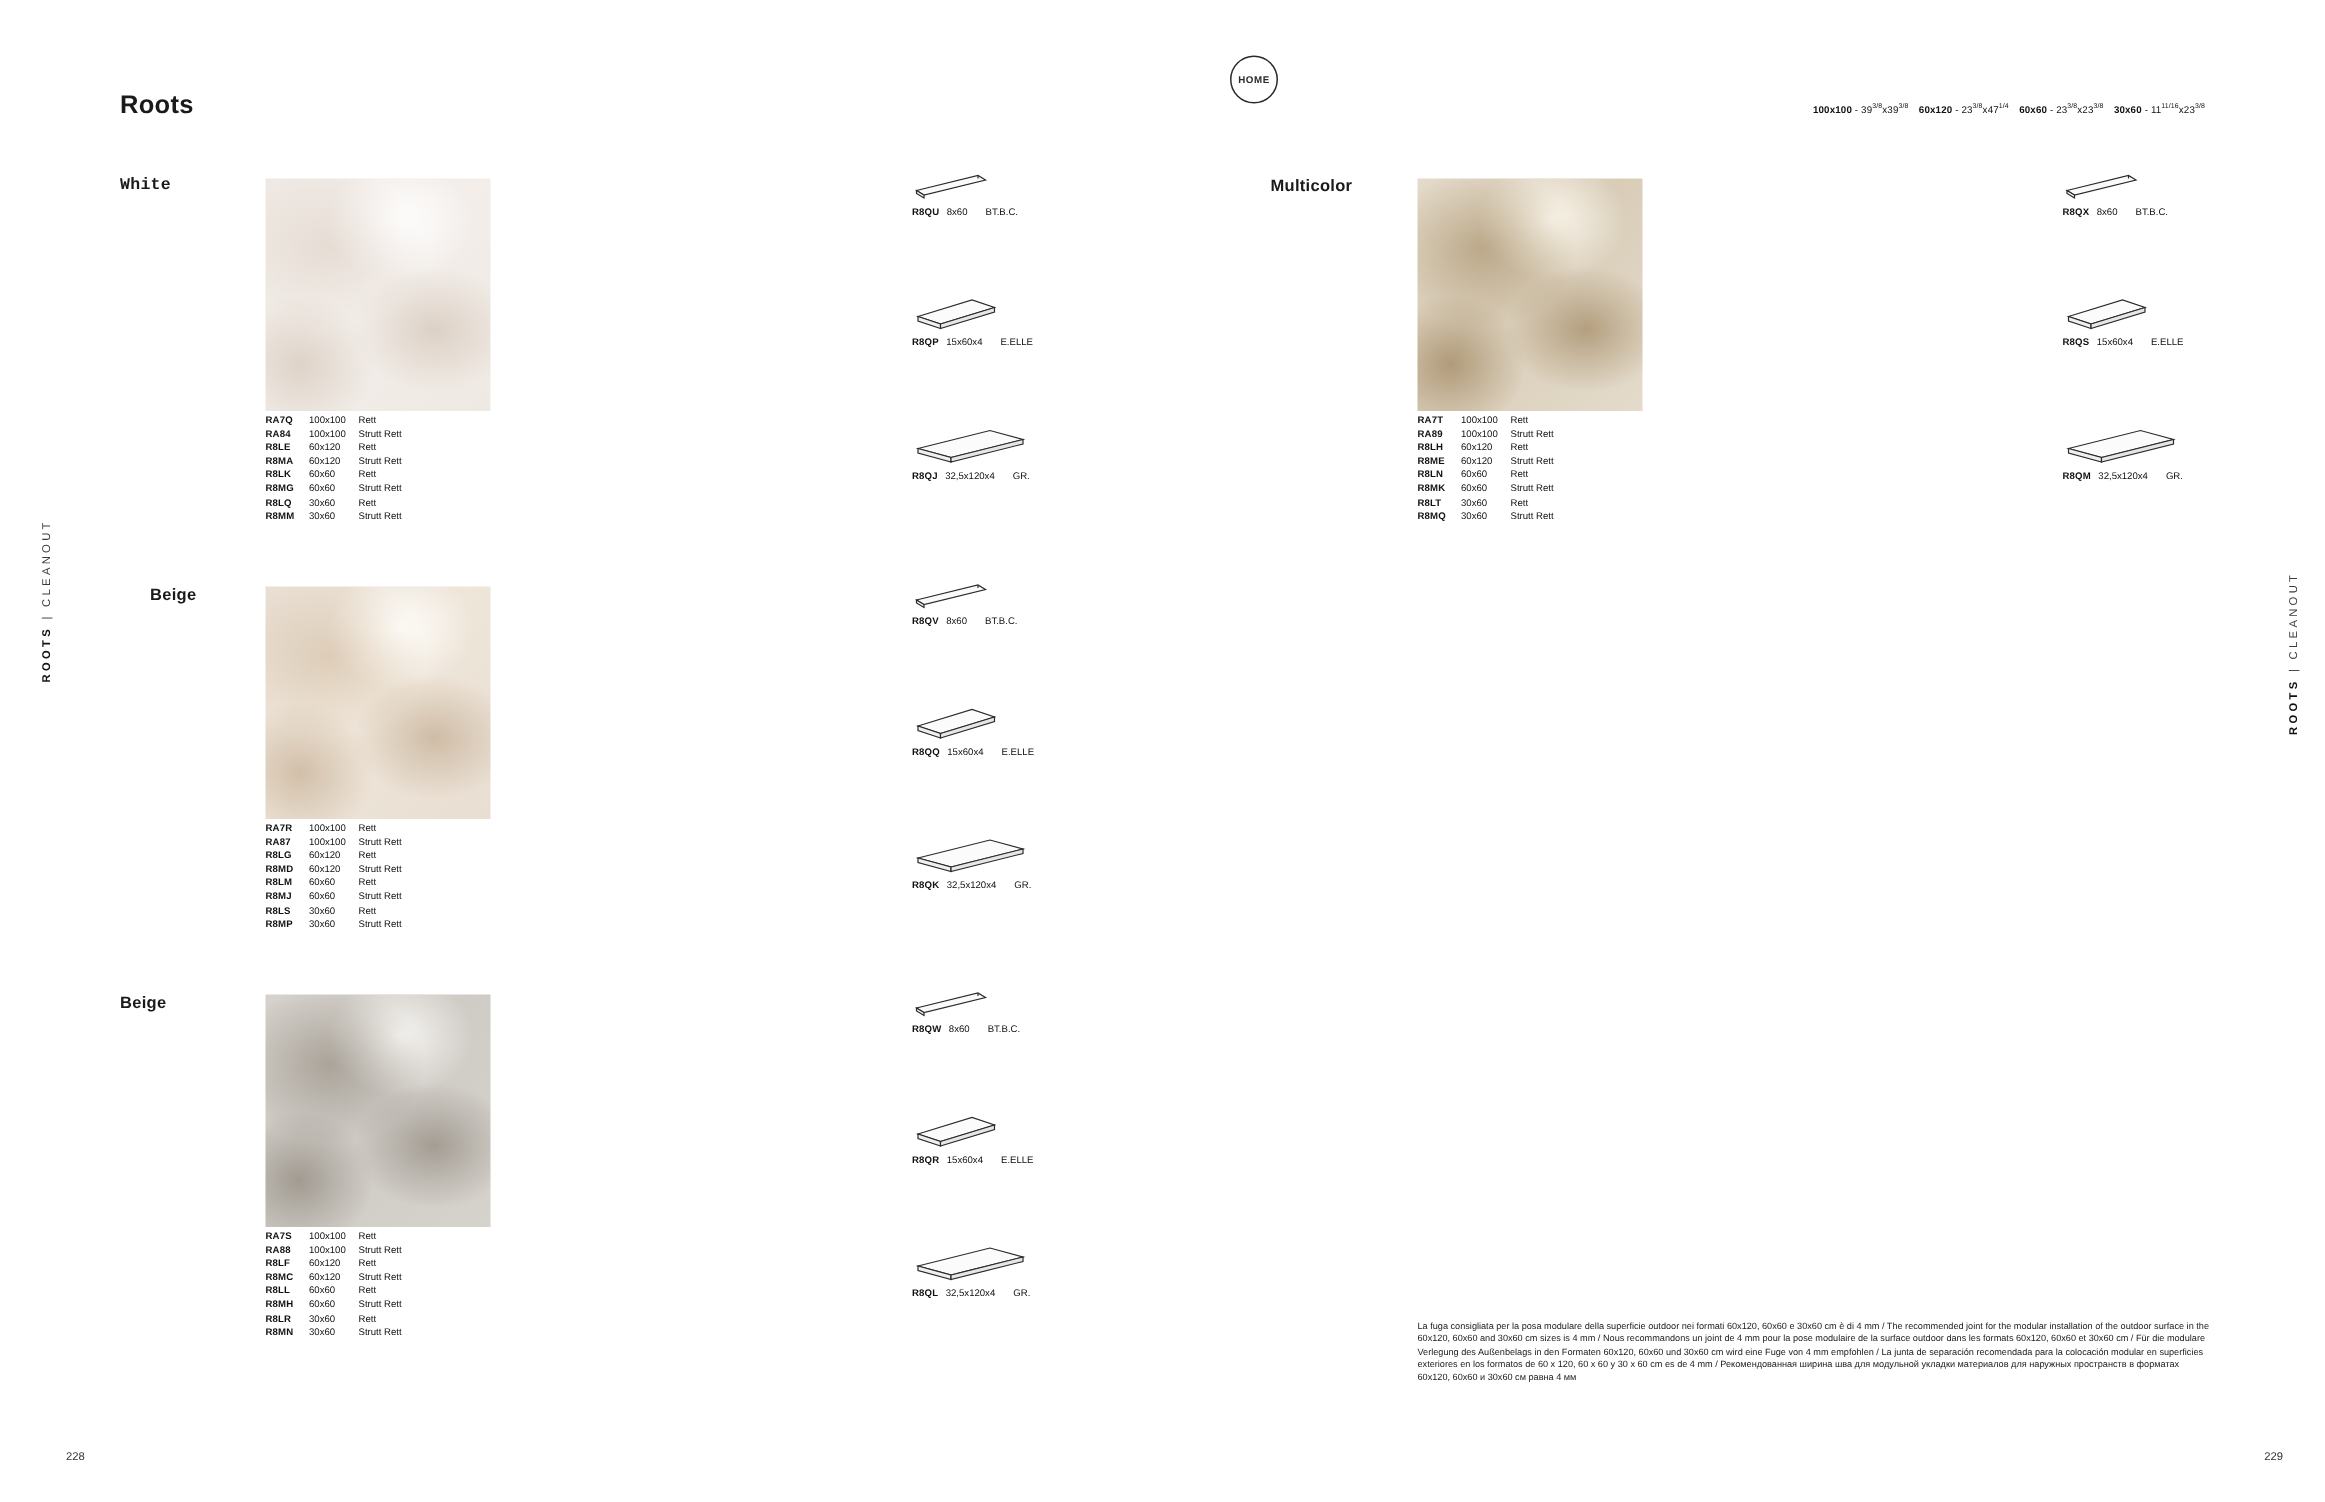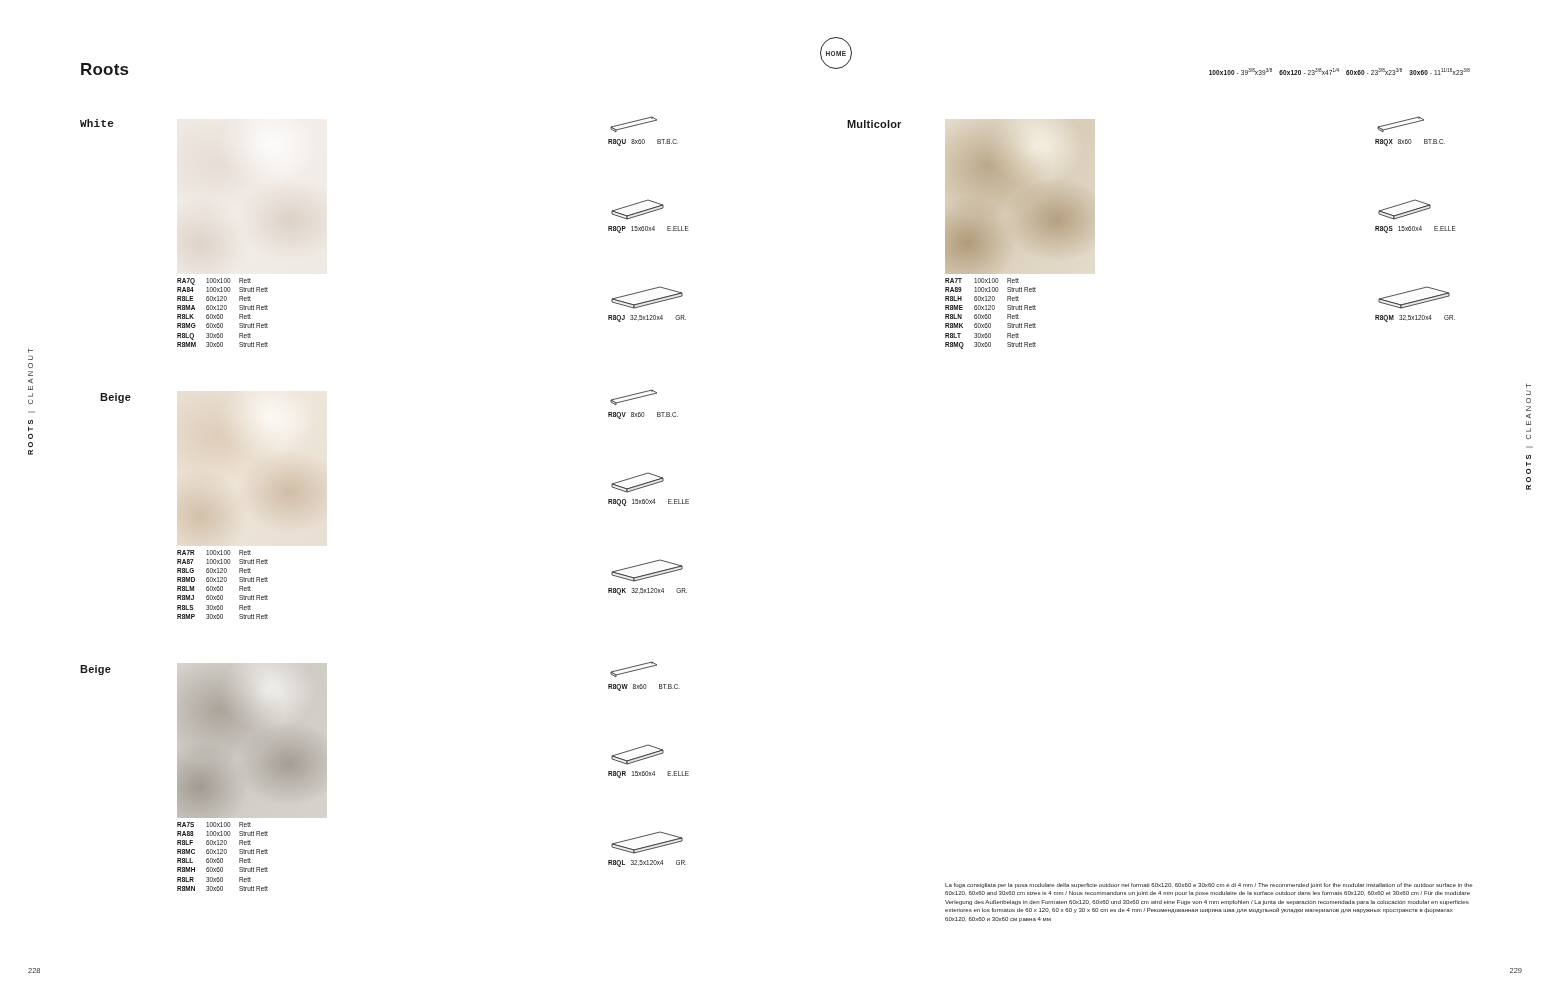--- a/index.html
+++ b/index.html
@@ -97,21 +97,21 @@
   
   .footnote {
     position:absolute;
     left:945px; top:881px; width:530px;
     font-size:6.1px; line-height:8.4px; color:#1a1a1a;
     text-align:left;
   }
 
   
   .folio { position:absolute; font-size:7.5px; color:#333; }
-  .folio.left  { left:28px;  top:966px; }
+  .folio.left  { left:44px;  top:966px; }
   .folio.right { right:28px; top:966px;margin-left:28px; }
 </style>
 </head>
 <body>
 
 <div class="page">
 
   <div class="home-badge">
     <span>HOME</span>
   </div>

